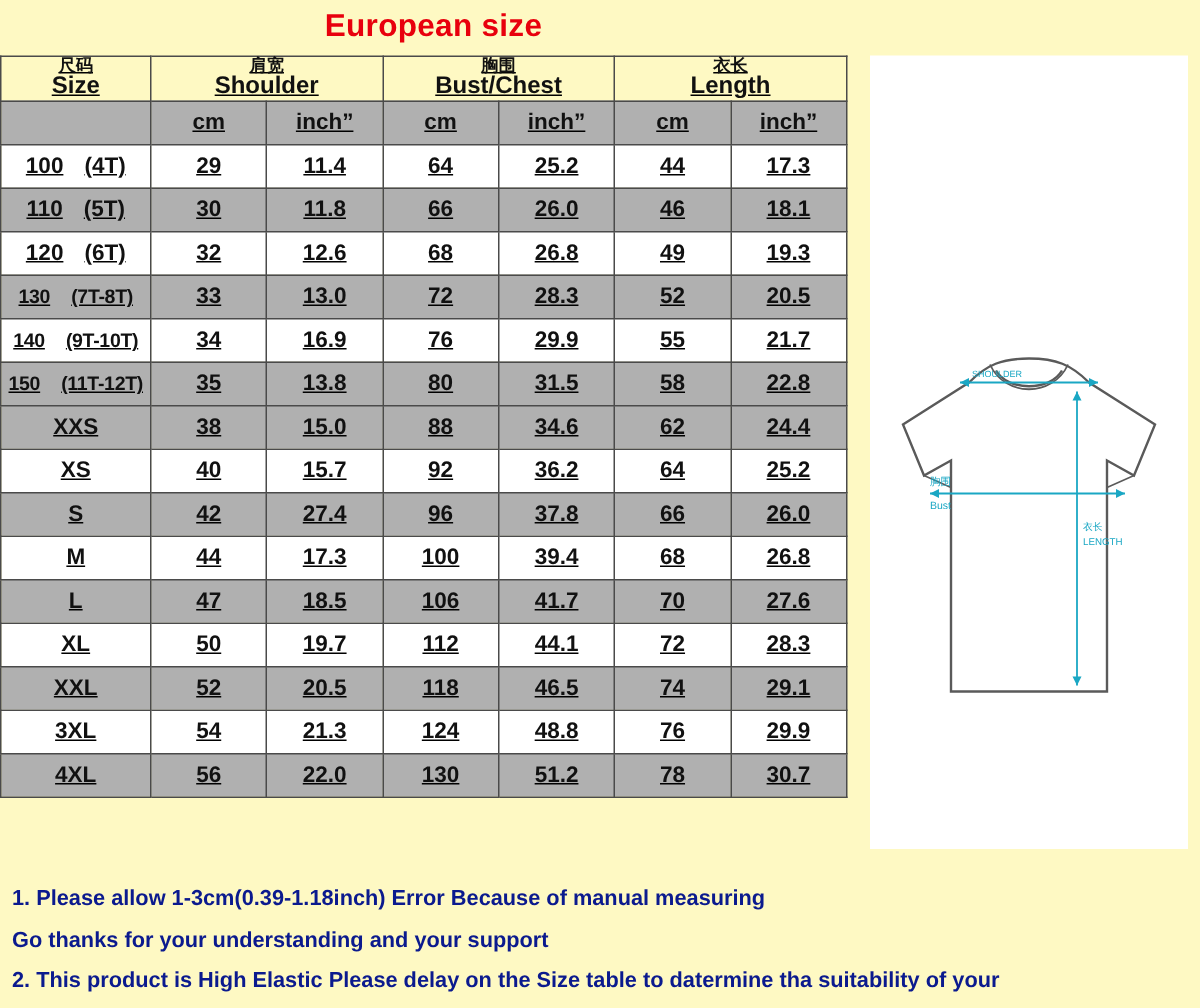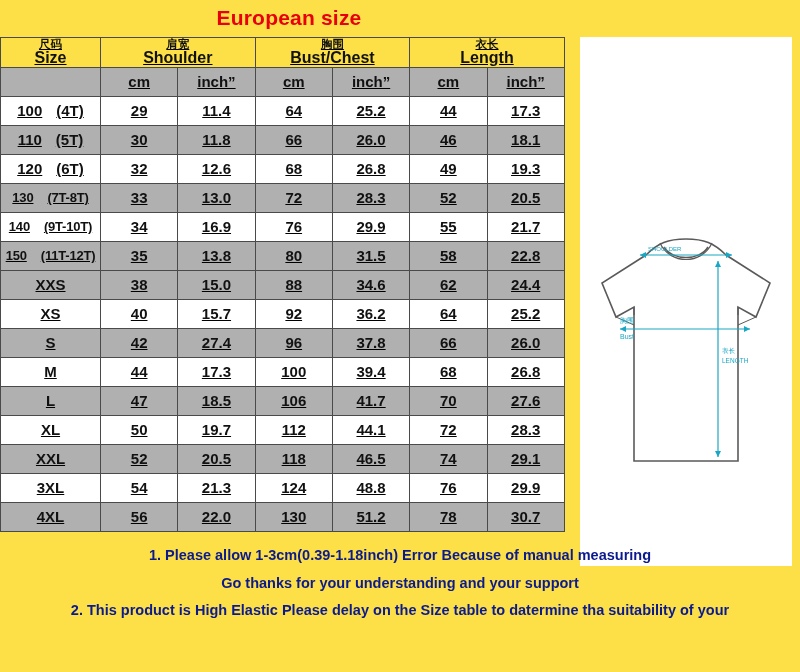--- a/index.html
+++ b/index.html
@@ -6,21 +6,21 @@
   html, body {
     margin: 0; padding: 0;
     width: 800px; height: 672px;
     background: #ffffff;
     font-family: "Liberation Sans", sans-serif;
   }
   #page {
     position: relative;
     width: 800px; height: 672px;
     overflow: hidden;
-    background: #fde047;
+    background: #fef9c3;
   }
 
   
   .title {
     position: absolute;
     left: 0; top: 6px;
     width: 578px;
     text-align: center;
     color: #e8000d;
     font-size: 21px;
@@ -80,27 +80,26 @@
   .shirt-box {
     position: absolute;
     left: 0; top: 188px;
     width: 212px; height: 252px;
   }
   .shirt-svg { display: block; }
 
   
   .notes {
     position: absolute;
-    left: 8px; top: 548px;
+    left: 8px; top: 592px;
     width: 784px;
     color: #0b1a8e;
     font-size: 14.5px;
     font-weight: bold;
     line-height: 1.0;
-    text-align: center;
   }
   .notes .line { margin: 0 0 13px 0; white-space: nowrap; }
   .notes .line:last-child { margin-bottom: 0; }
 </style>
 </head>
 <body>
 
 <div id="page">
 
   <div class="title">European size</div>

